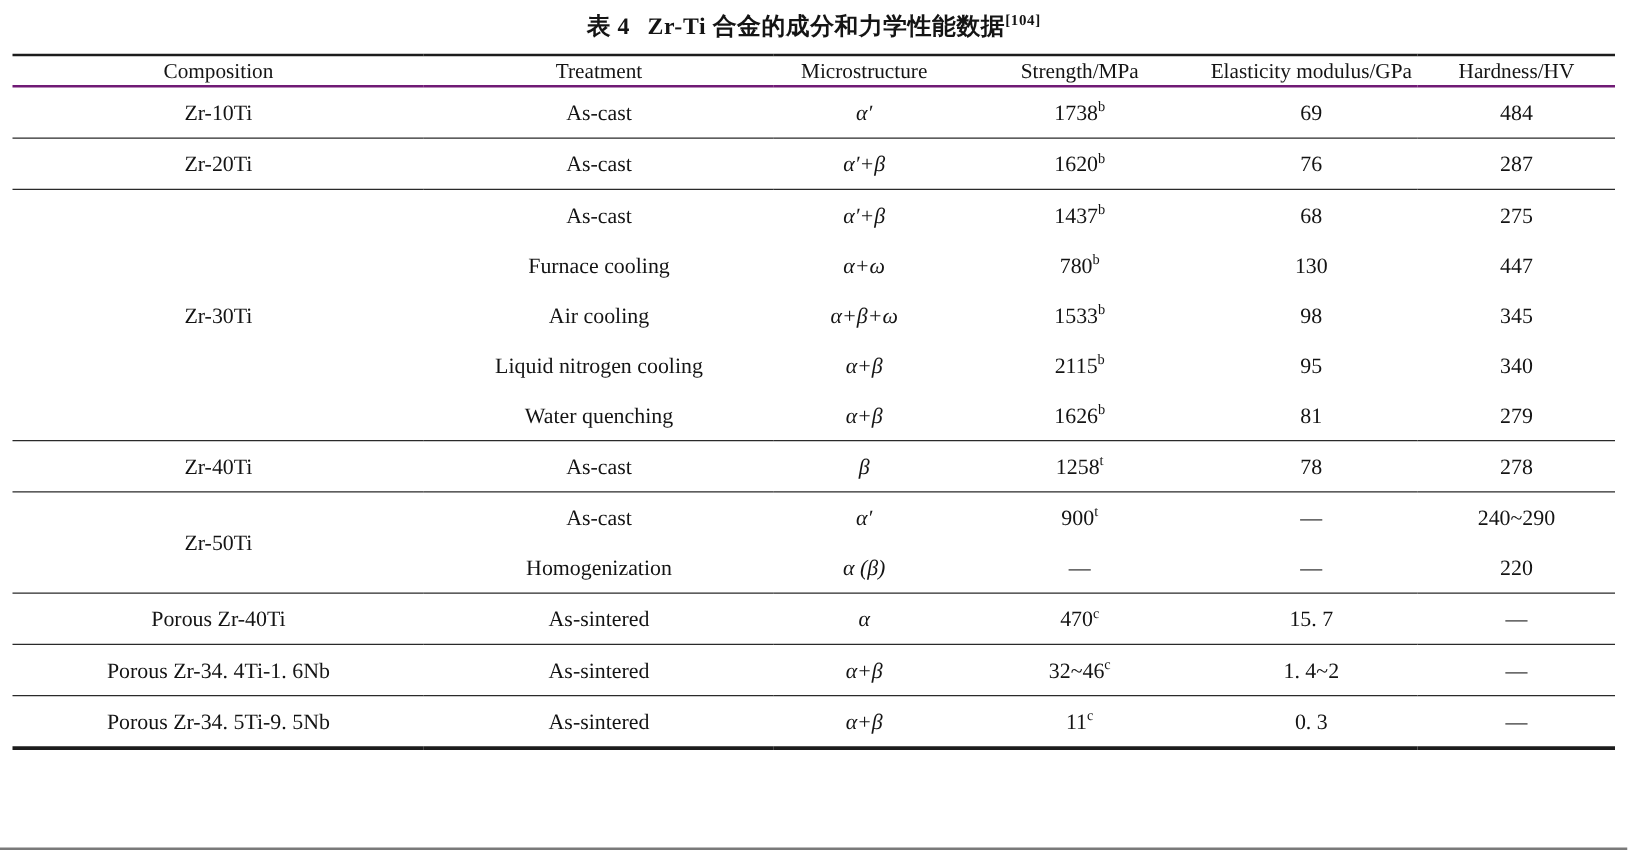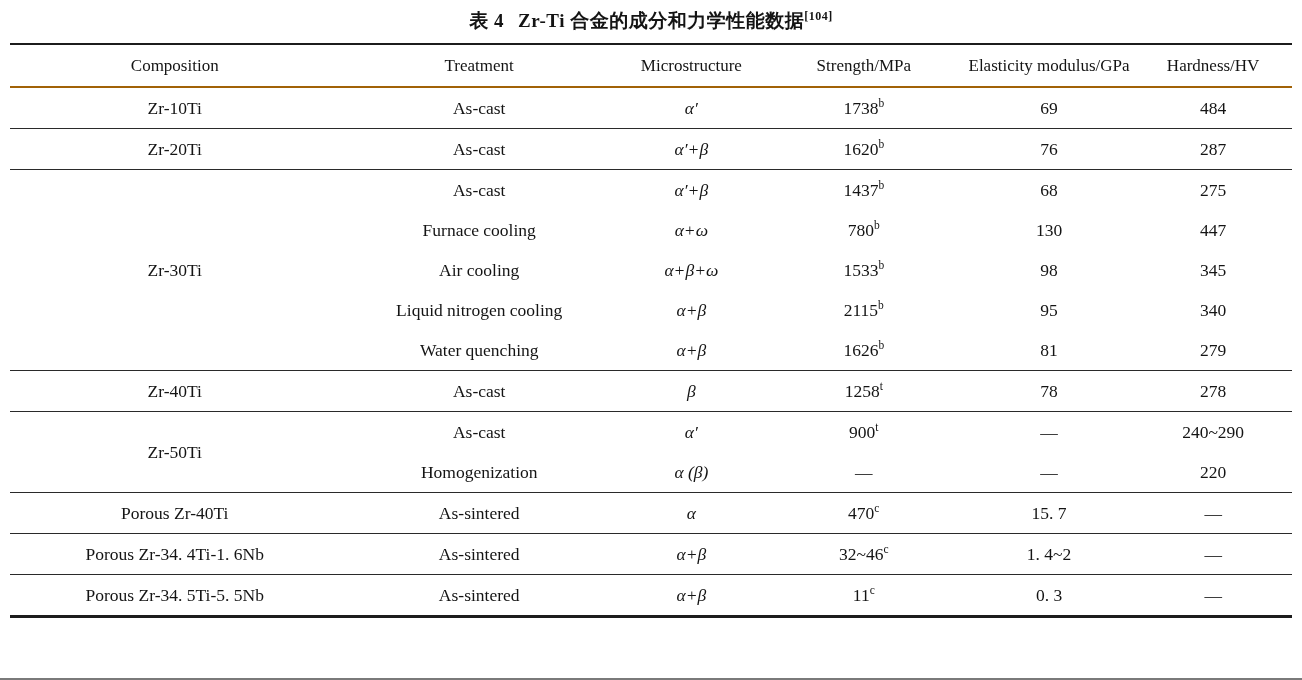--- a/index.html
+++ b/index.html
@@ -42,22 +42,22 @@
   }
   table.alloy {
     width: 1282px;
     margin: 9px 10px 0 10px;
     border-collapse: collapse;
     table-layout: fixed;
     border-top: 2px solid #1c1c1c;
     border-bottom: 3px solid #1c1c1c;
   }
   table.alloy thead tr {
-    border-bottom: 2px solid #a16207;
-    height: 43px;
+    border-bottom: 2px solid #701a75;
+    height: 25px;
   }
   table.alloy th {
     font-weight: normal;
     font-size: 17px;
     text-align: center;
     padding: 0;
     white-space: nowrap;
   }
   table.alloy td {
     text-align: center;
@@ -204,21 +204,21 @@
       </tr>
       <tr class="ge">
         <td>Porous Zr-34. 4Ti-1. 6Nb</td>
         <td>As-sintered</td>
         <td class="micro">α+β</td>
         <td><span>32~46</span><span class="val-sup">c</span></td>
         <td>1. 4~2</td>
         <td>—</td>
       </tr>
       <tr>
-        <td>Porous Zr-34. 5Ti-5. 5Nb</td>
+        <td>Porous Zr-34. 5Ti-9. 5Nb</td>
         <td>As-sintered</td>
         <td class="micro">α+β</td>
         <td><span>11</span><span class="val-sup">c</span></td>
         <td>0. 3</td>
         <td>—</td>
       </tr>
     </tbody>
   </table>
 
 

